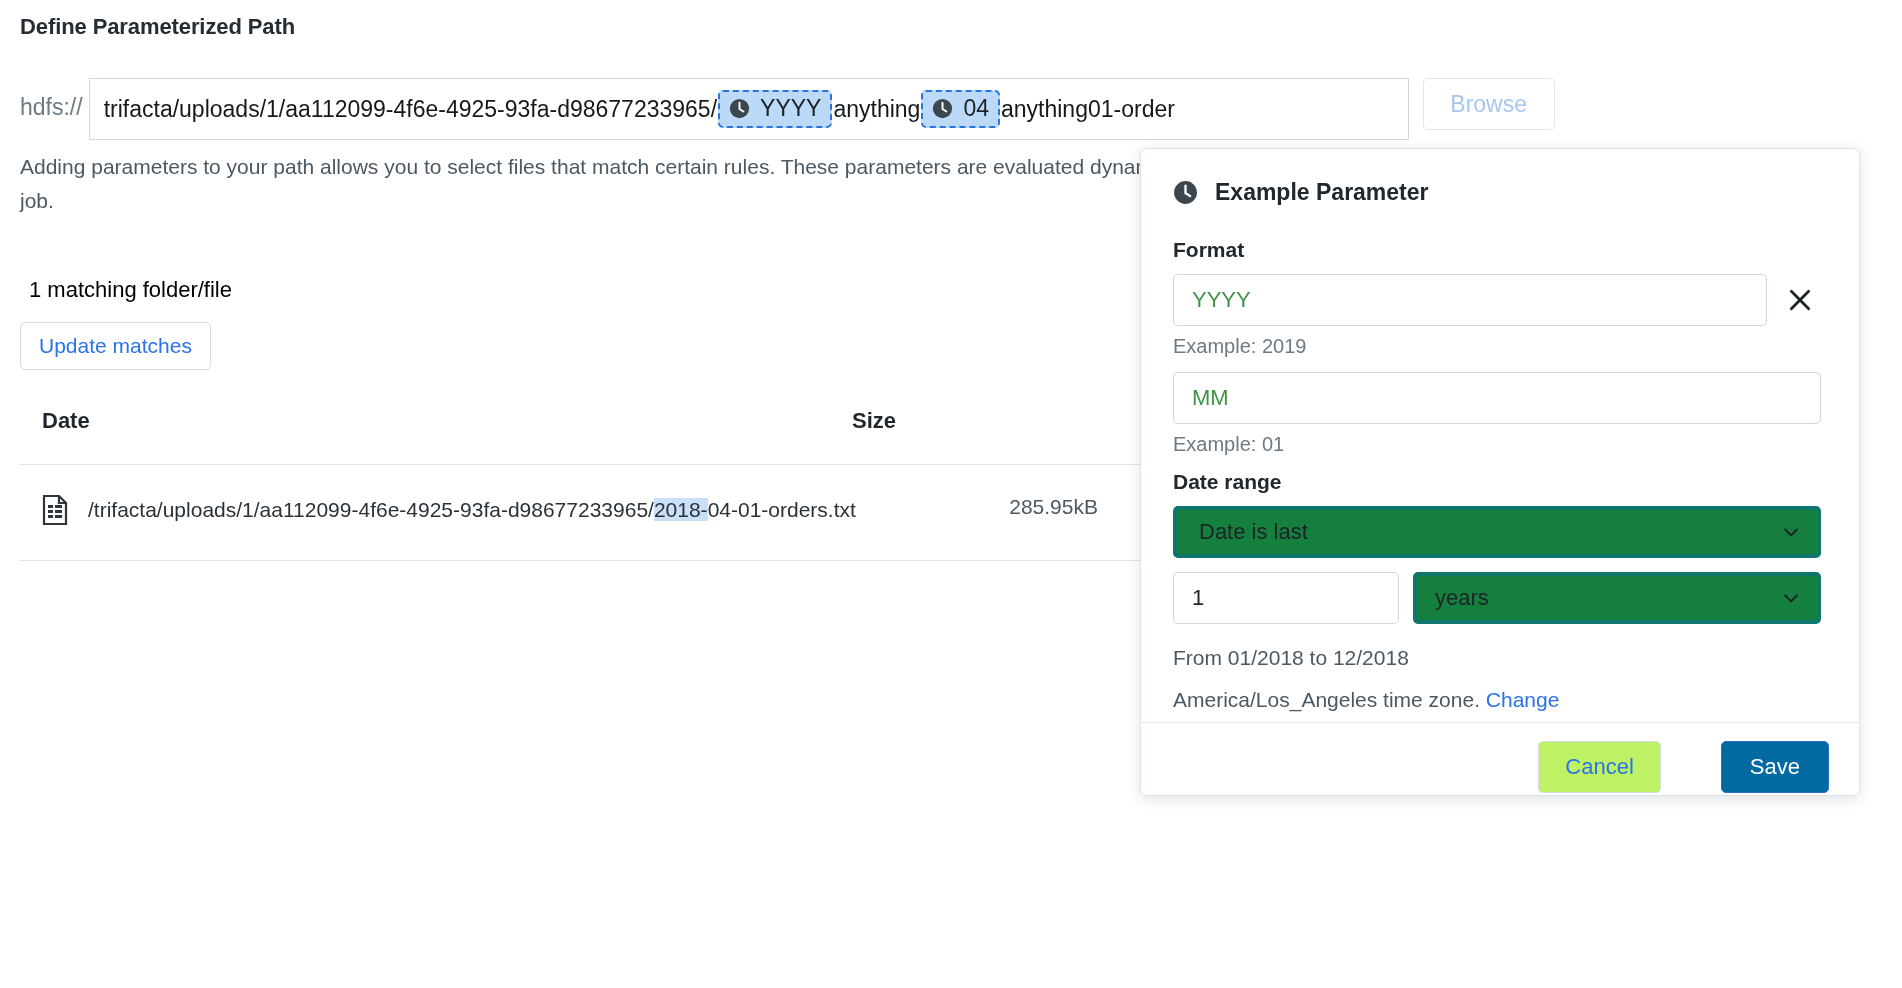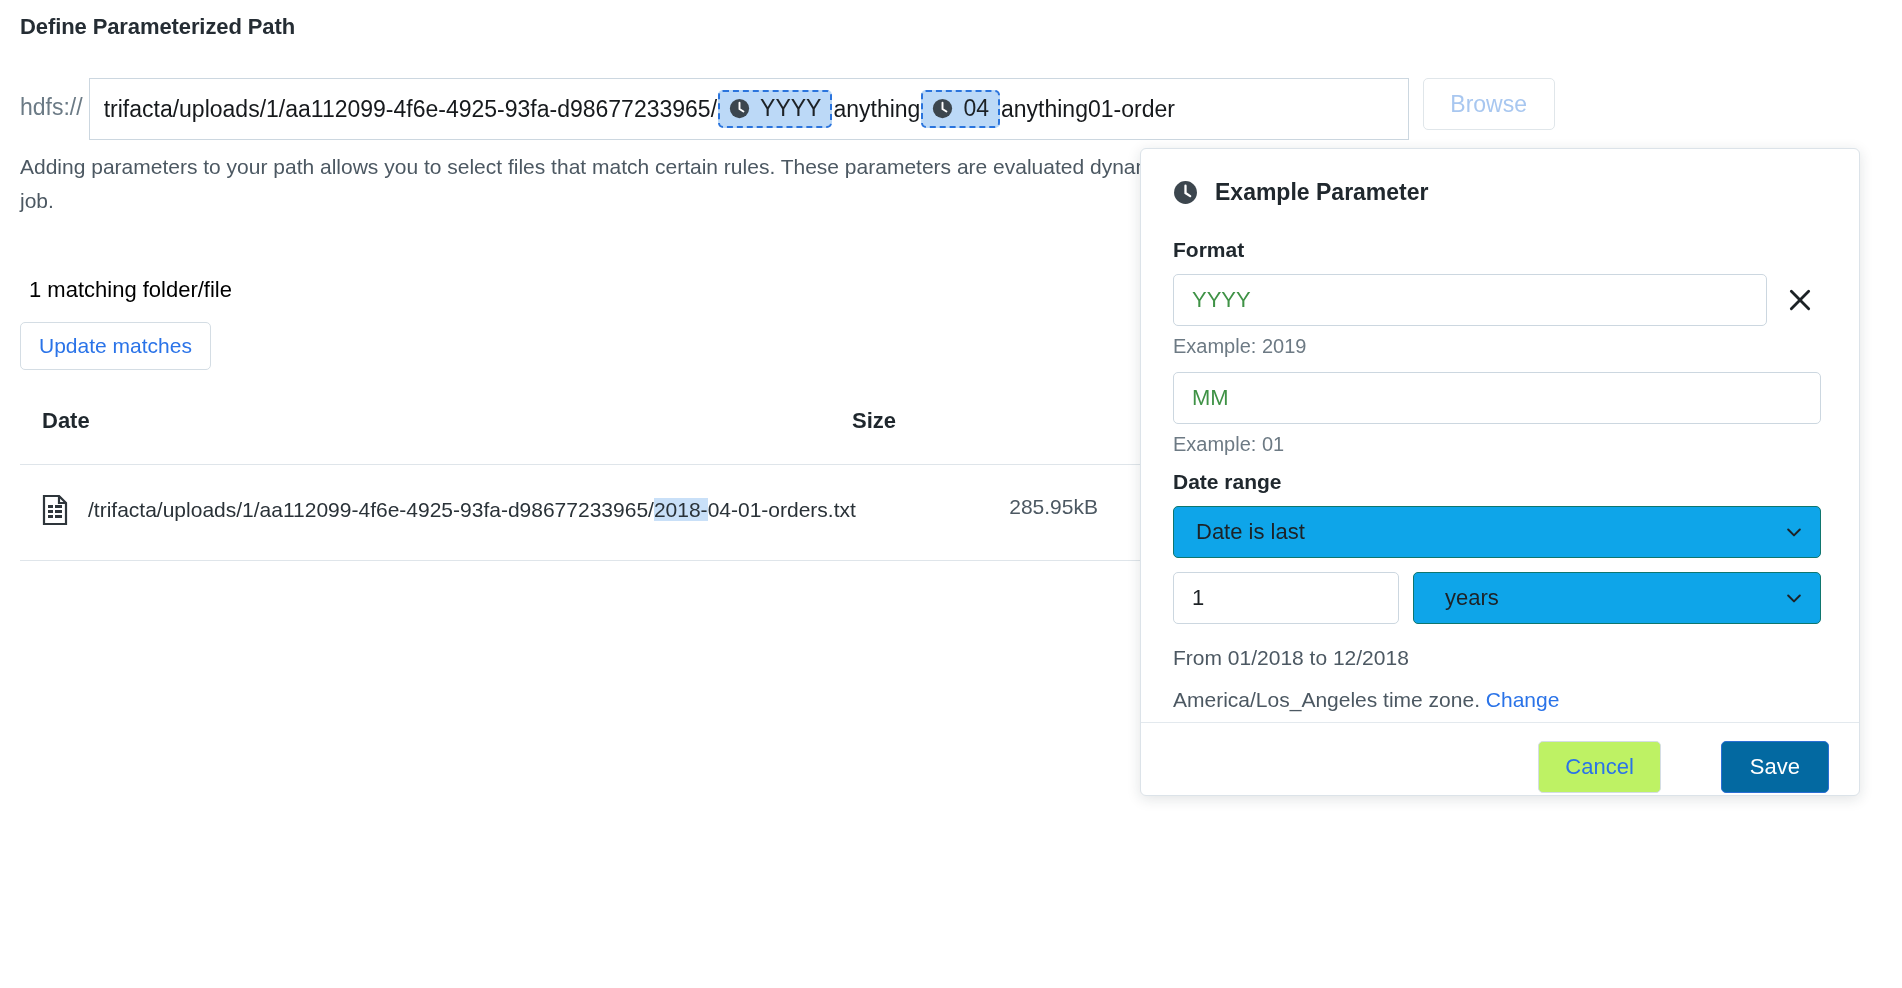--- a/index.html
+++ b/index.html
@@ -131,28 +131,28 @@
   }
   .fmt-input { width: 594px; color: #3f9246; }
   .fmt-input2 { width: 648px; color: #3f9246; margin-top: 0; }
   .x-btn {
     width: 34px; height: 34px; display: flex; align-items: center; justify-content: center;
     cursor: pointer;
   }
   .hint { font-size: 20px; color: #6d7a84; margin: 9px 0 14px 0; }
   .sect-gap { margin-top: 12px; }
   .select-box {
-    height: 52px; border: 1px solid #0f766e; border-radius: 5px; background:#0ea5e9;
+    height: 52px; border: 4px solid #0f766e; border-radius: 5px; background:#15803d;
     display: flex; align-items: center; justify-content: space-between;
     padding: 0 16px 0 22px; font-size: 22px; color: #1d2226; cursor: pointer;
   }
   .sel-full { width: 648px; }
   .row2 { display: flex; gap: 14px; margin-top: 14px; }
   .num-input { width: 226px; padding-left: 18px; }
-  .sel-unit { width: 408px; padding-left: 31px; }
+  .sel-unit { width: 408px; padding-left: 18px; }
   .chev { width: 20px; height: 20px; flex: 0 0 auto; }
   .from-line { font-size: 21px; color: #4c5862; margin-top: 22px; }
   .tz-line { font-size: 21px; color: #4c5862; margin-top: 18px; }
   .link { color: #2a73e8; cursor: pointer; }
   .popup-footer {
     border-top: 1px solid #e3e9ee;
     padding: 18px 30px;
     display: flex; justify-content: flex-end; align-items: center; gap: 16px;
   }
   .btn-cancel {

